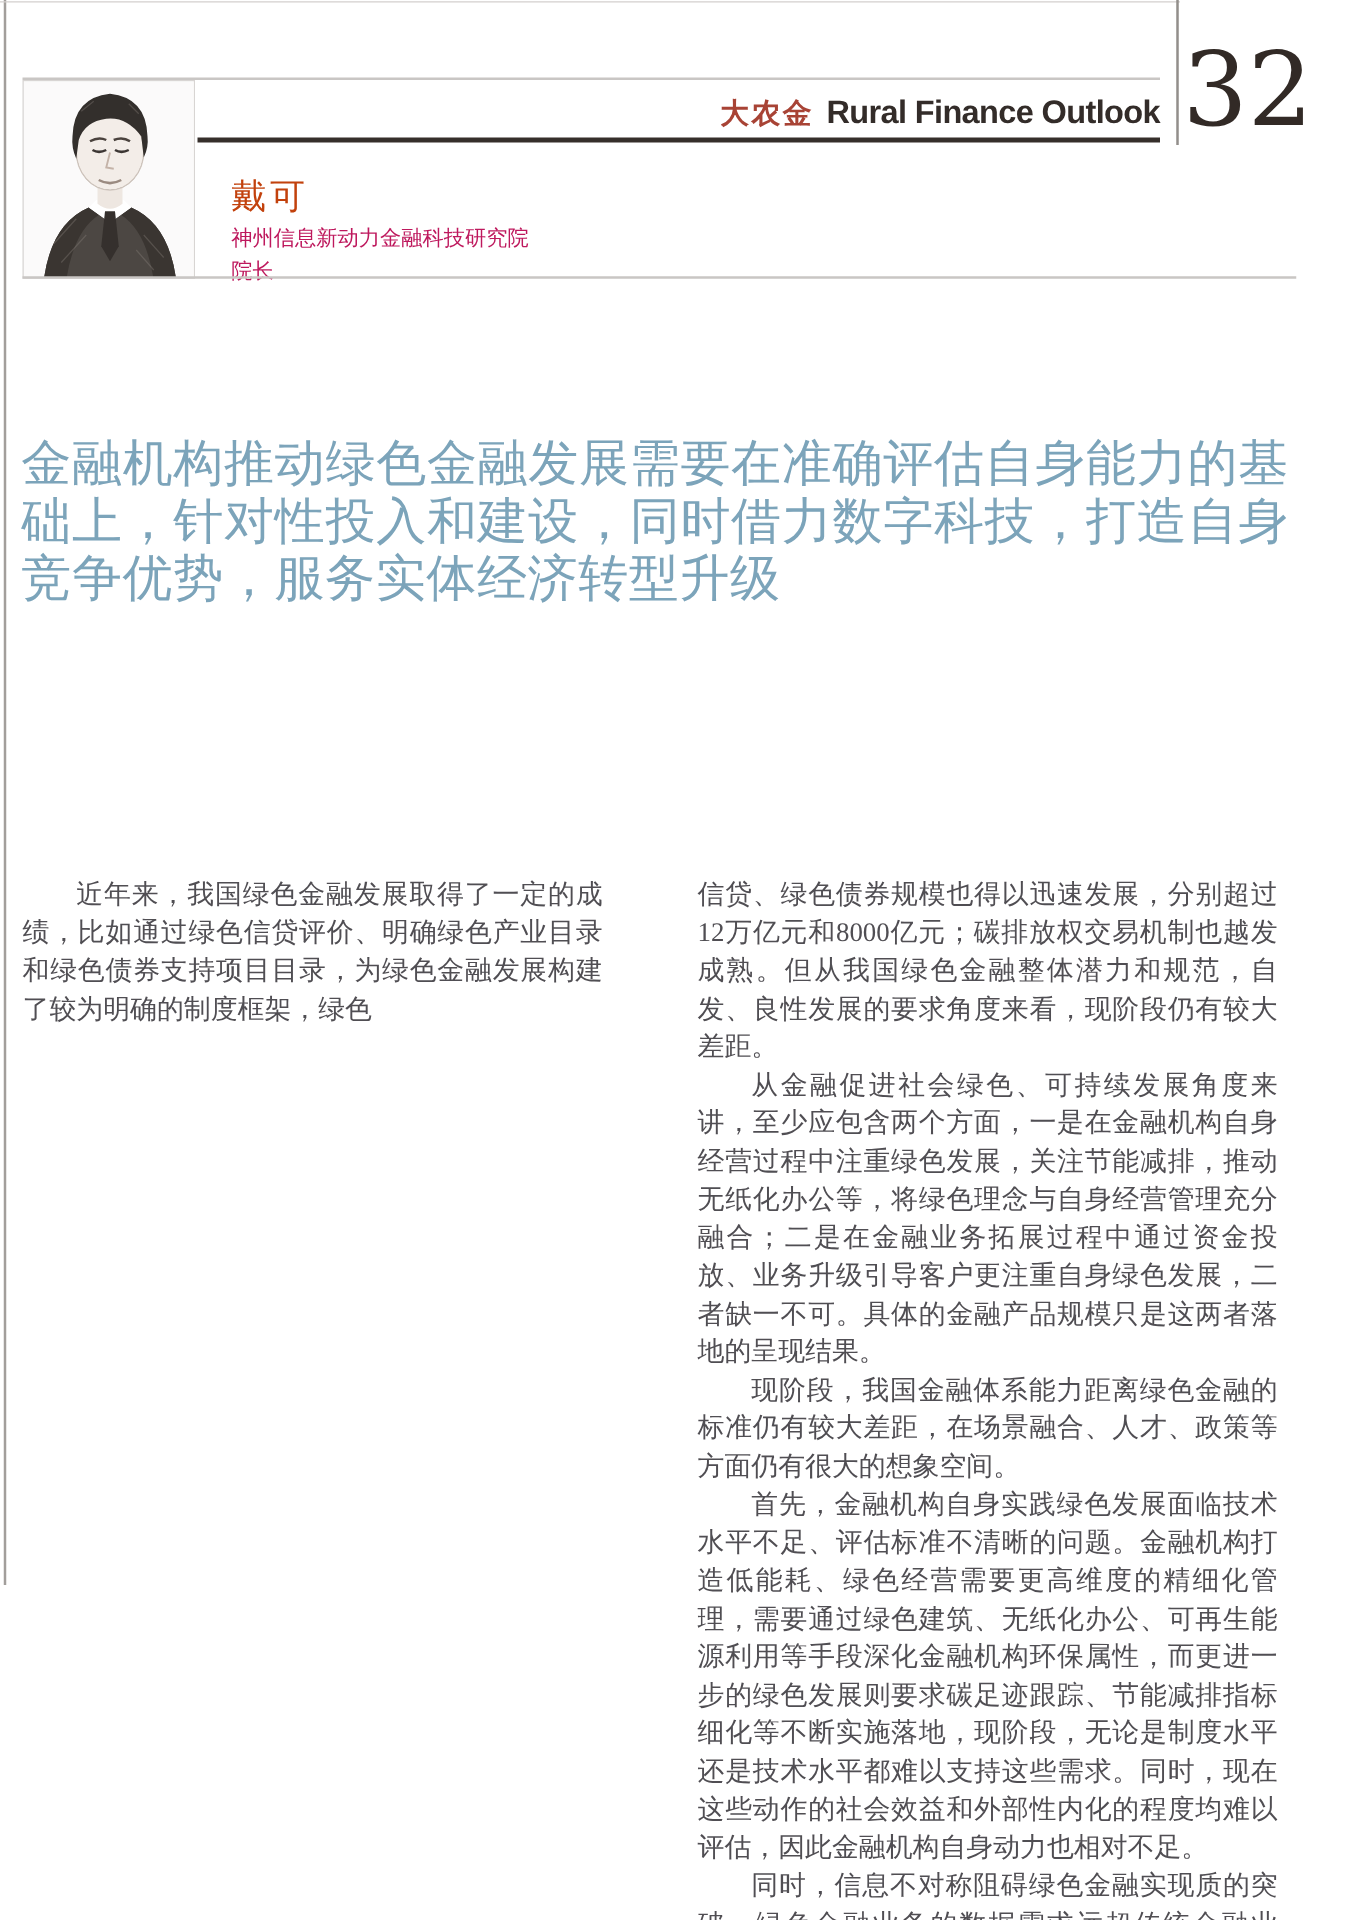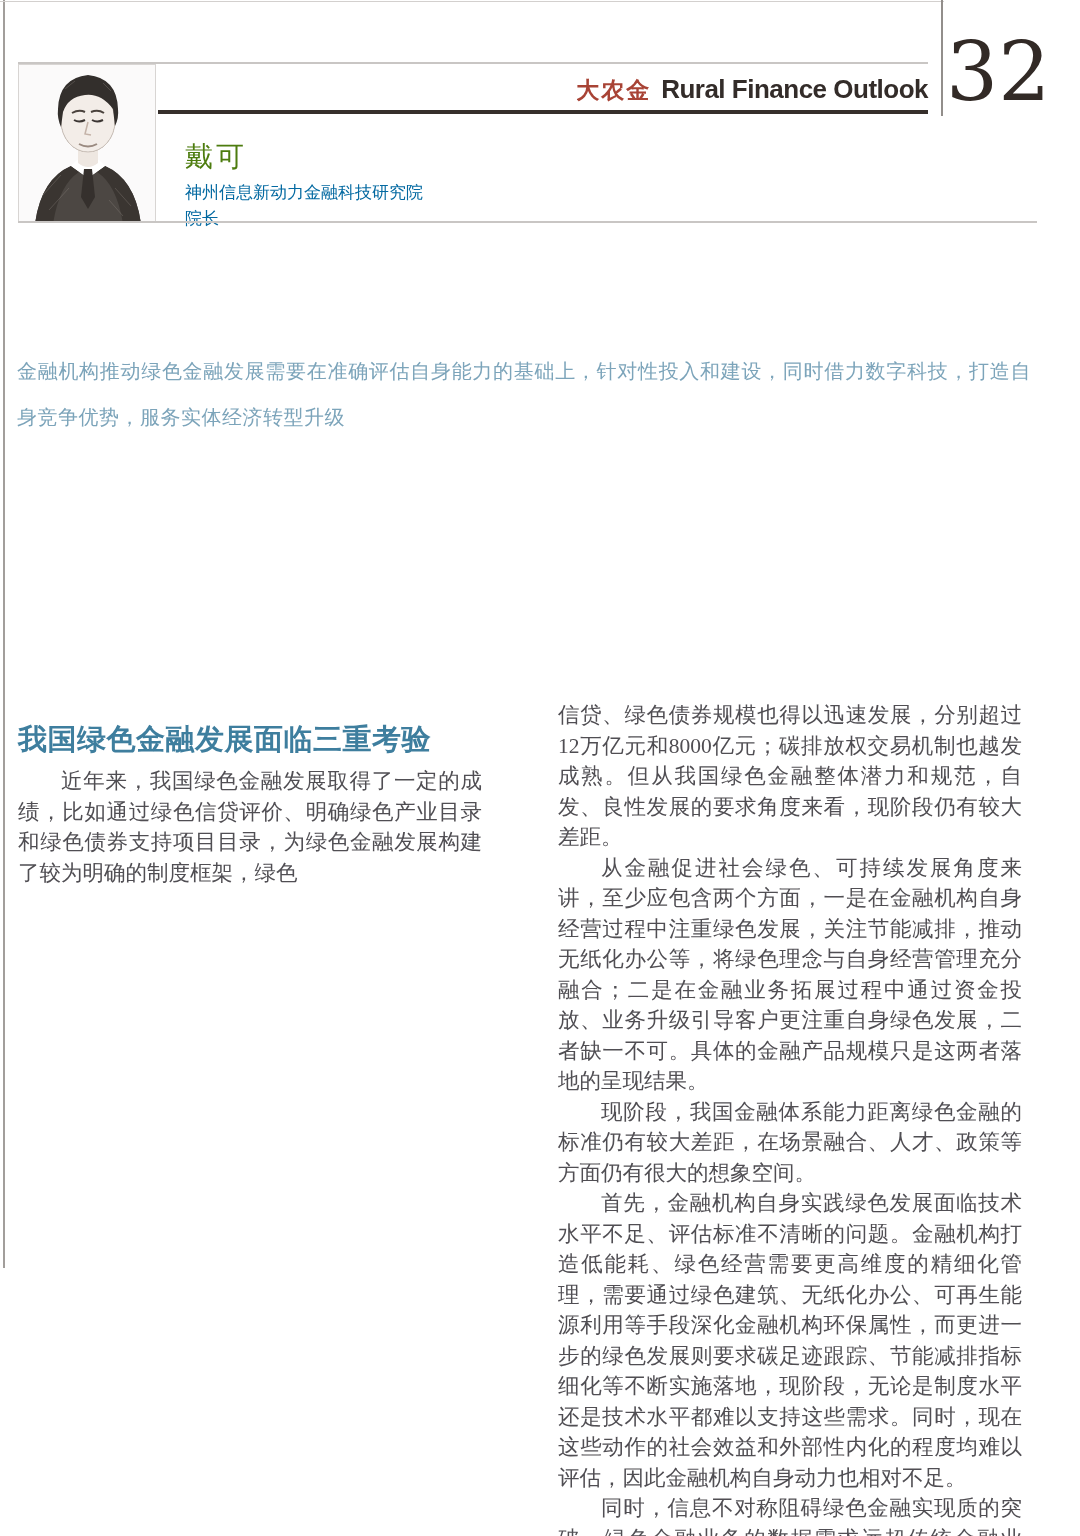--- a/index.html
+++ b/index.html
@@ -35,40 +35,40 @@
   .rule-thick{position:absolute;left:158px;top:110px;width:770px;height:4px;background:#362f2b;}
   .pagenum-divider{position:absolute;left:941px;top:0;width:2px;height:116px;background:#928e8b;}
   .page-number{
     position:absolute;left:946px;top:32px;width:100px;
     font-family:"DejaVu Serif", serif;
     font-size:82px;line-height:1;color:#322a26;text-align:center;
   }
   .author-name{
     position:absolute;left:185px;top:138px;
     font-family:"Liberation Sans", sans-serif;
-    font-size:28px;font-weight:500;color:#4d7c0f;letter-spacing:3px;
+    font-size:28px;font-weight:500;color:#c2410c;letter-spacing:3px;
   }
   .author-affil{
     position:absolute;left:185px;top:180px;
-    font-family:Liberation Sans, sans-serif;
-    font-size:17px;color:#0369a1;line-height:26px;
+    font-family:Liberation Mono, monospace;
+    font-size:17px;color:#be185d;line-height:26px;
   }
   .rule-bottom{position:absolute;left:18px;top:221px;width:1019px;height:2px;background:#c9c6c4;}
 
   
   .article-title{
     position:absolute;left:15px;top:250px;margin:0;width:1030px;
     font-family:"Liberation Sans", sans-serif;
     font-size:56px;font-weight:900;color:#272220;
     letter-spacing:1.5px;line-height:1.15;white-space:nowrap;
   }
   .article-subtitle{
     position:absolute;left:17px;top:348px;margin:0;width:1014px;
     font-family:"Liberation Sans", sans-serif;
-    font-size:20px;font-weight:500;color:var(--subtitle-blue,#7ca4ba);
+    font-size:40px;font-weight:500;color:var(--subtitle-blue,#7ca4ba);
     line-height:46px;text-align:justify;letter-spacing:0.5px;
   }
 
   
   .columns{
     position:absolute;left:18px;top:700px;width:1004px;
     display:flex;gap:76px;
   }
   .col{width:464px;color:#504e53;font-size:21.5px;line-height:30.5px;text-align:justify;}
   .para{margin:0;}
@@ -142,21 +142,20 @@
       <div>院长</div>
     </div>
 
     <div class="rule-bottom"></div>
   </header>
 
   <p class="article-subtitle">金融机构推动绿色金融发展需要在准确评估自身能力的基础上，针对性投入和建设，同时借力数字科技，打造自身竞争优势，服务实体经济转型升级</p>
 
   <main class="columns">
     <section class="col">
-        <h2 class="col-heading">我国绿色金融发展面临三重考验</h2>
         <p class="para indent">近年来，我国绿色金融发展取得了一定的成绩，比如通过绿色信贷评价、明确绿色产业目录和绿色债券支持项目目录，为绿色金融发展构建了较为明确的制度框架，绿色</p>
       </section>
     <section class="col">
         <p class="para">信贷、绿色债券规模也得以迅速发展，分别超过12万亿元和8000亿元；碳排放权交易机制也越发成熟。但从我国绿色金融整体潜力和规范，自发、良性发展的要求角度来看，现阶段仍有较大差距。</p>
         <p class="para indent">从金融促进社会绿色、可持续发展角度来讲，至少应包含两个方面，一是在金融机构自身经营过程中注重绿色发展，关注节能减排，推动无纸化办公等，将绿色理念与自身经营管理充分融合；二是在金融业务拓展过程中通过资金投放、业务升级引导客户更注重自身绿色发展，二者缺一不可。具体的金融产品规模只是这两者落地的呈现结果。</p>
         <p class="para indent">现阶段，我国金融体系能力距离绿色金融的标准仍有较大差距，在场景融合、人才、政策等方面仍有很大的想象空间。</p>
         <p class="para indent">首先，金融机构自身实践绿色发展面临技术水平不足、评估标准不清晰的问题。金融机构打造低能耗、绿色经营需要更高维度的精细化管理，需要通过绿色建筑、无纸化办公、可再生能源利用等手段深化金融机构环保属性，而更进一步的绿色发展则要求碳足迹跟踪、节能减排指标细化等不断实施落地，现阶段，无论是制度水平还是技术水平都难以支持这些需求。同时，现在这些动作的社会效益和外部性内化的程度均难以评估，因此金融机构自身动力也相对不足。</p>
         <p class="para indent">同时，信息不对称阻碍绿色金融实现质的突破。绿色金融业务的数据需求远超传统金融业务，比如央行碳减排支持工具就要求在申请时提供碳减排项目相关贷款的碳减排数</p>
       </section>
   </main>

